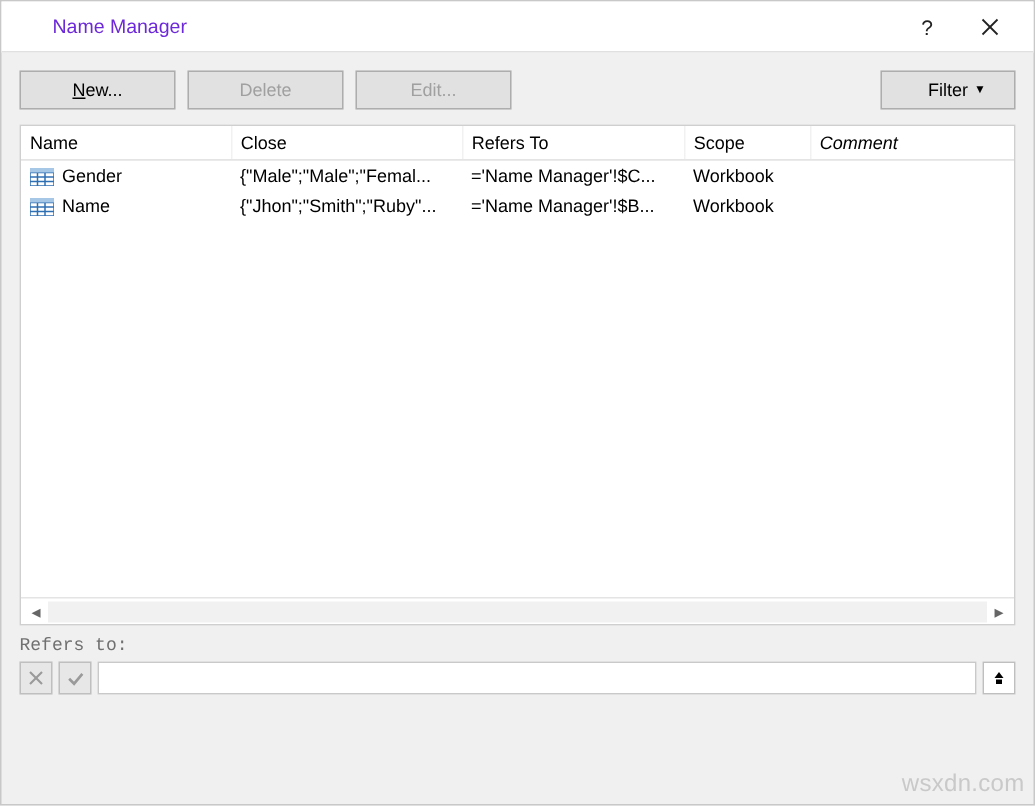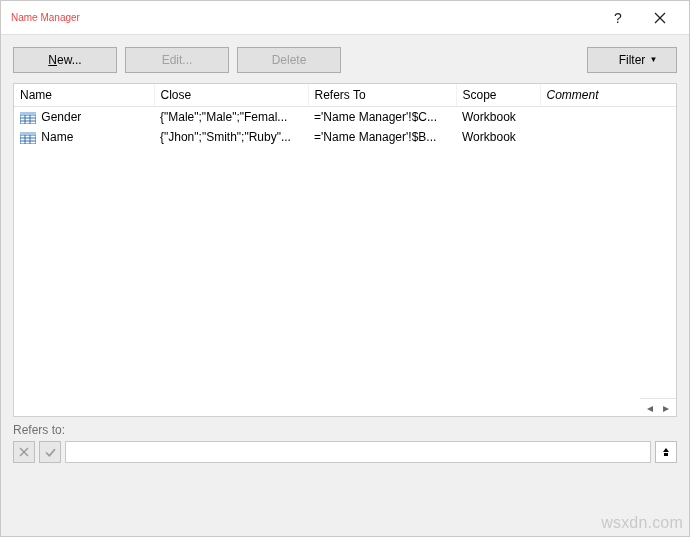--- a/index.html
+++ b/index.html
@@ -1,47 +1,47 @@
 <!DOCTYPE html>
 <html><head>
 <meta charset="utf-8">
 <style>
   * { box-sizing: border-box; font-family: "Segoe UI", Tahoma, sans-serif; font-size: 12px; }
   body { margin:0; background:#fff; }
   .dialog { width:690px; height:537px; background:#f0f0f0; border:1px solid #c8c8c8; position:relative; display:flex; flex-direction:column; }
   .titlebar { height:34px; background:#fff; display:flex; align-items:center; padding:0 8px 0 10px; border-bottom:1px solid #e0e0e0;}
-  .titlebar .title { flex:1; font-size:10px; color:#ef4444; }
+  .titlebar .title { flex:1; font-size:13px; color:#6d28d9;margin-left:24px; }
   .titlebar .tbtn { width:42px; height:32px; display:flex; align-items:center; justify-content:center; color:#222; }
   .help-q { font-size:14px; }
   .close-x svg { width:12px; height:12px; }
   .toolbar { padding:12px 12px 10px 12px; display:flex; gap:8px; align-items:center; }
   .btn { height:26px; min-width:104px; background:#e1e1e1; border:1px solid #adadad; color:#333; display:flex; align-items:center; justify-content:center; padding:0 8px; }
   .btn.enabled { color:#000; }
   .btn.disabled { color:#a0a0a0; }
   .btn .mnemonic { text-decoration:underline; }
   .spacer { flex:1; }
   .filter-btn { min-width:90px;padding-left:20px; }
   .filter-btn .dd { margin-left:4px; font-size:8px; position:relative; top:-1px;}
-  .roster-wrap { margin:0 12px; background:#fff; border:1px solid #cfcfcf; height:334px; display:flex; flex-direction:column;align-items:flex-end; }
+  .roster-wrap { margin:0 12px; background:#fff; border:1px solid #cfcfcf; height:334px; display:flex; flex-direction:column; }
   table { width:100%; border-collapse:collapse; table-layout:fixed; }
   thead th { text-align:left; font-weight:400; padding:4px 6px; color:#000; border-bottom:1px solid #e4e4e4; border-right:1px solid #f1f1f1;}
   thead th:last-child { border-right:none;font-style:italic;}
   tbody td { padding:3px 6px; white-space:nowrap; overflow:hidden; text-overflow:ellipsis; border:none; vertical-align:middle;}
   .col-name { width:140px; }
   .col-value{ width:154px; }
   .col-ref  { width:148px; }
   .col-scope{ width:84px; }
   .col-comment{}
   .rowicon { display:inline-block; width:16px; height:12px; margin-right:2px; vertical-align:middle;}
   .rowicon svg { width:16px; height:12px; display:block;}
   .tbody-scroll { flex:1; overflow:hidden; }
   .hscroll { height:18px; border-top:1px solid #e4e4e4; display:flex; align-items:center; padding:0 2px; }
   .hscroll .arrow { width:16px; height:14px; display:flex; align-items:center; justify-content:center; color:#666; }
   .hscroll .track { flex:1; height:14px; background:#f1f1f1; }
-  .refersto { padding:6px 12px 4px 12px; color:#707070; }
+  .refersto { padding:6px 12px 4px 12px; color:#707070;font-family:Liberation Mono, monospace; }
   .refrow { display:flex; align-items:center; gap:4px; padding:0 12px 4px 12px;}
   .sqbtn { width:22px; height:22px; border:1px solid #bfbfbf; background:#e7e7e7; display:flex; align-items:center; justify-content:center; color:#9a9a9a;}
   .refinput { flex:1; height:22px; background:#fff; border:1px solid #c9c9c9; padding:0 4px; }
   .collapse-btn { width:22px; height:22px; border:1px solid #bfbfbf; background:#fff; display:flex; align-items:center; justify-content:center;}
   .footer { display:flex; justify-content:flex-end; padding:14px 12px 14px 12px; }
   .close-btn { min-width:90px; height:26px; background:#e1e1e1; border:1px solid #9c9c9c; display:flex; align-items:center; justify-content:center;}
   .watermark { position:absolute; right:6px; bottom:4px; font-size:16px; color:#c9c9c9; letter-spacing:.2px;}
 </style>
 </head>
 <body>
@@ -58,24 +58,24 @@
         </svg>
     </div>
   </div>
 
   <div class="toolbar">
     <div class="btn enabled">
       <span class="mnemonic">N</span>
         <span>ew...</span>
     </div>
     <div class="btn disabled">
-      <span>Edit...</span>
+      <span>Delete</span>
     </div>
     <div class="btn disabled">
-      <span>Delete</span>
+      <span>Edit...</span>
     </div>
     <div class="spacer"></div>
     <div class="btn enabled filter-btn">
       <span>Filter</span>
         <span class="dd">▼</span>
     </div>
   </div>
 
   <div class="roster-wrap">
     <table>

